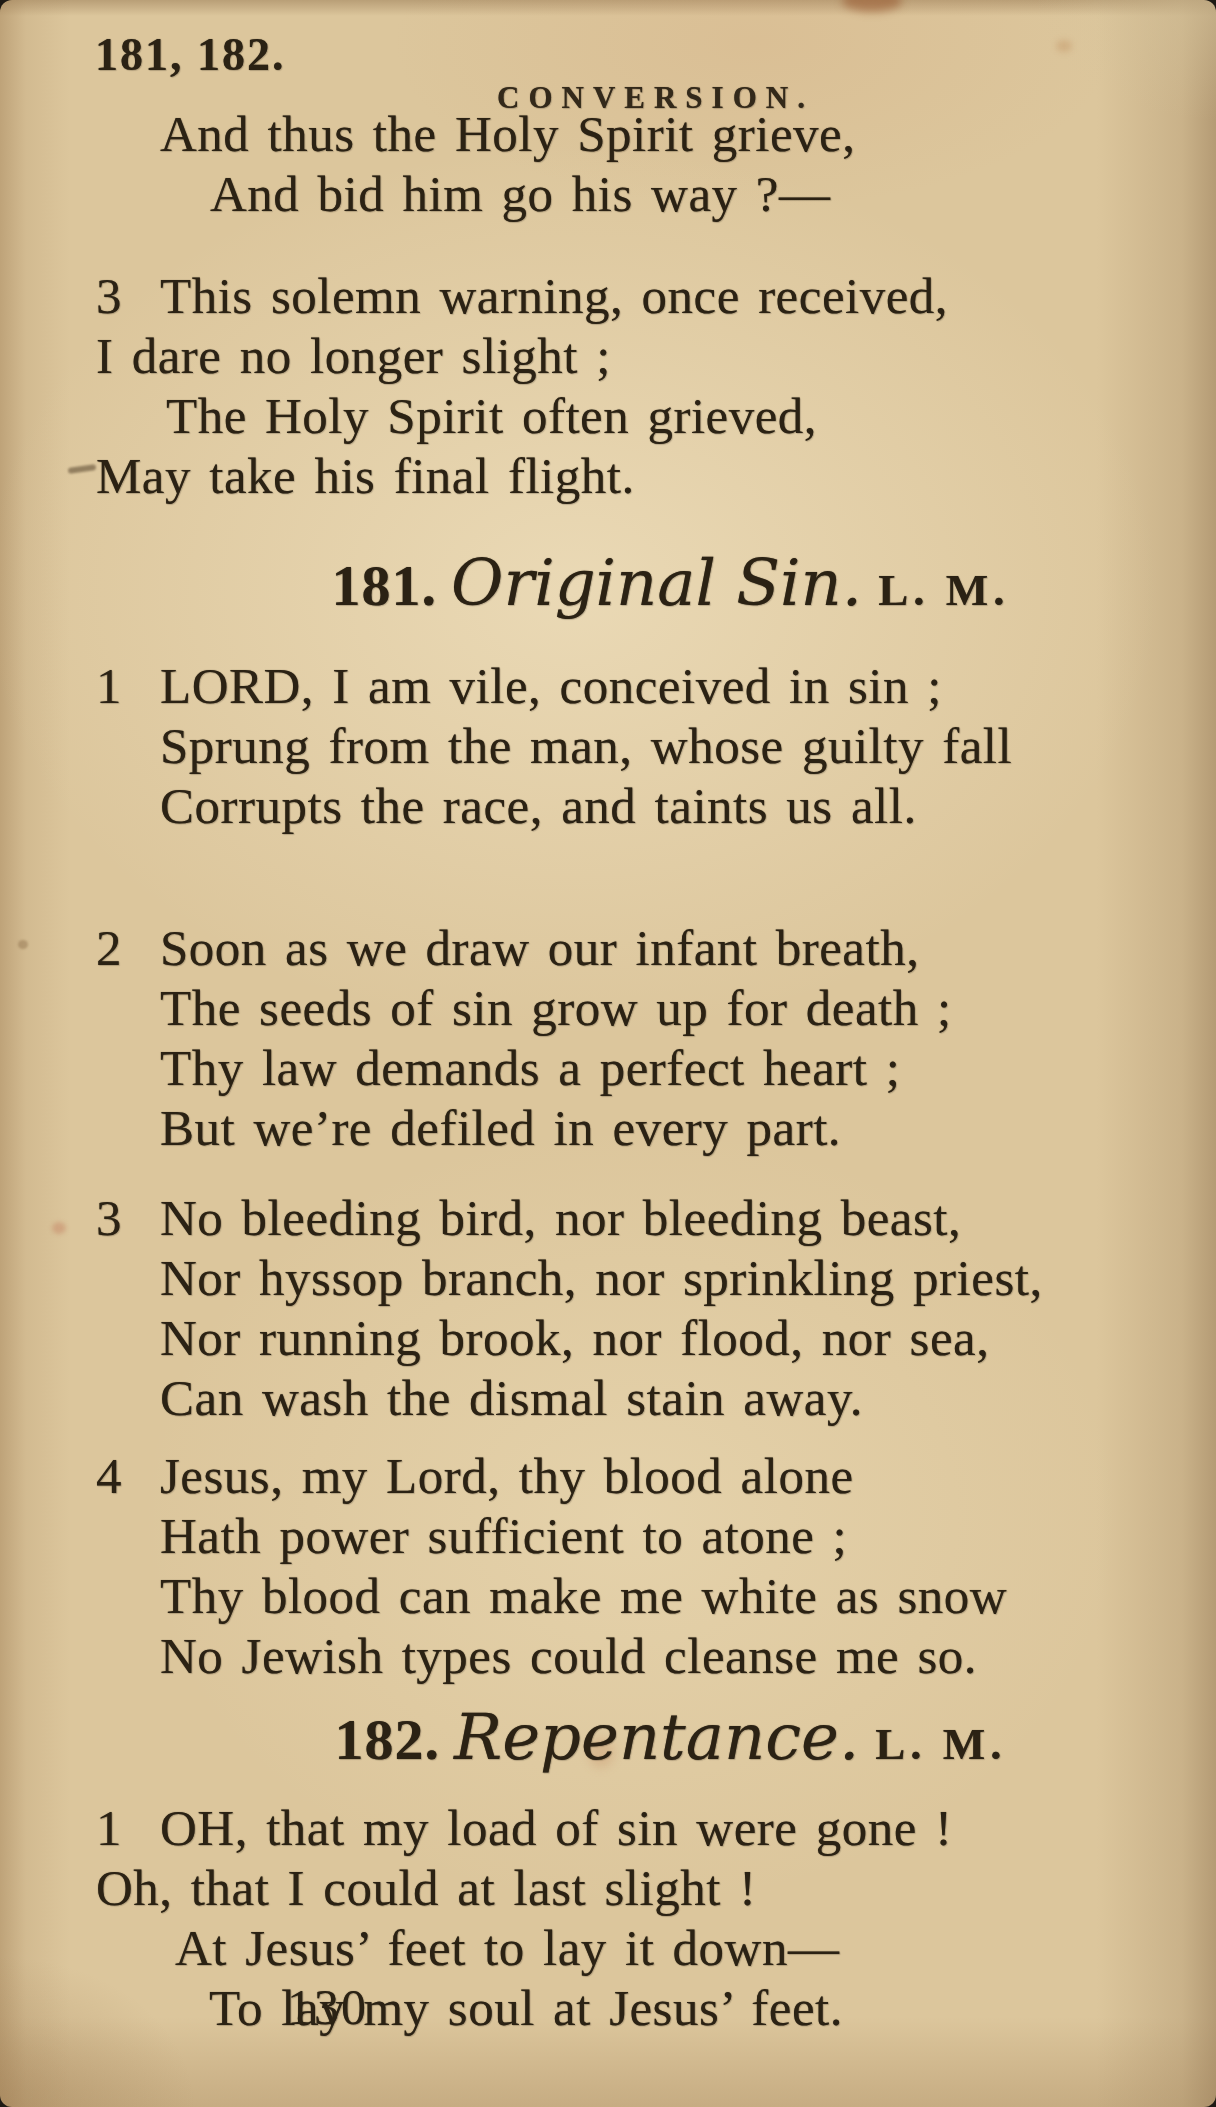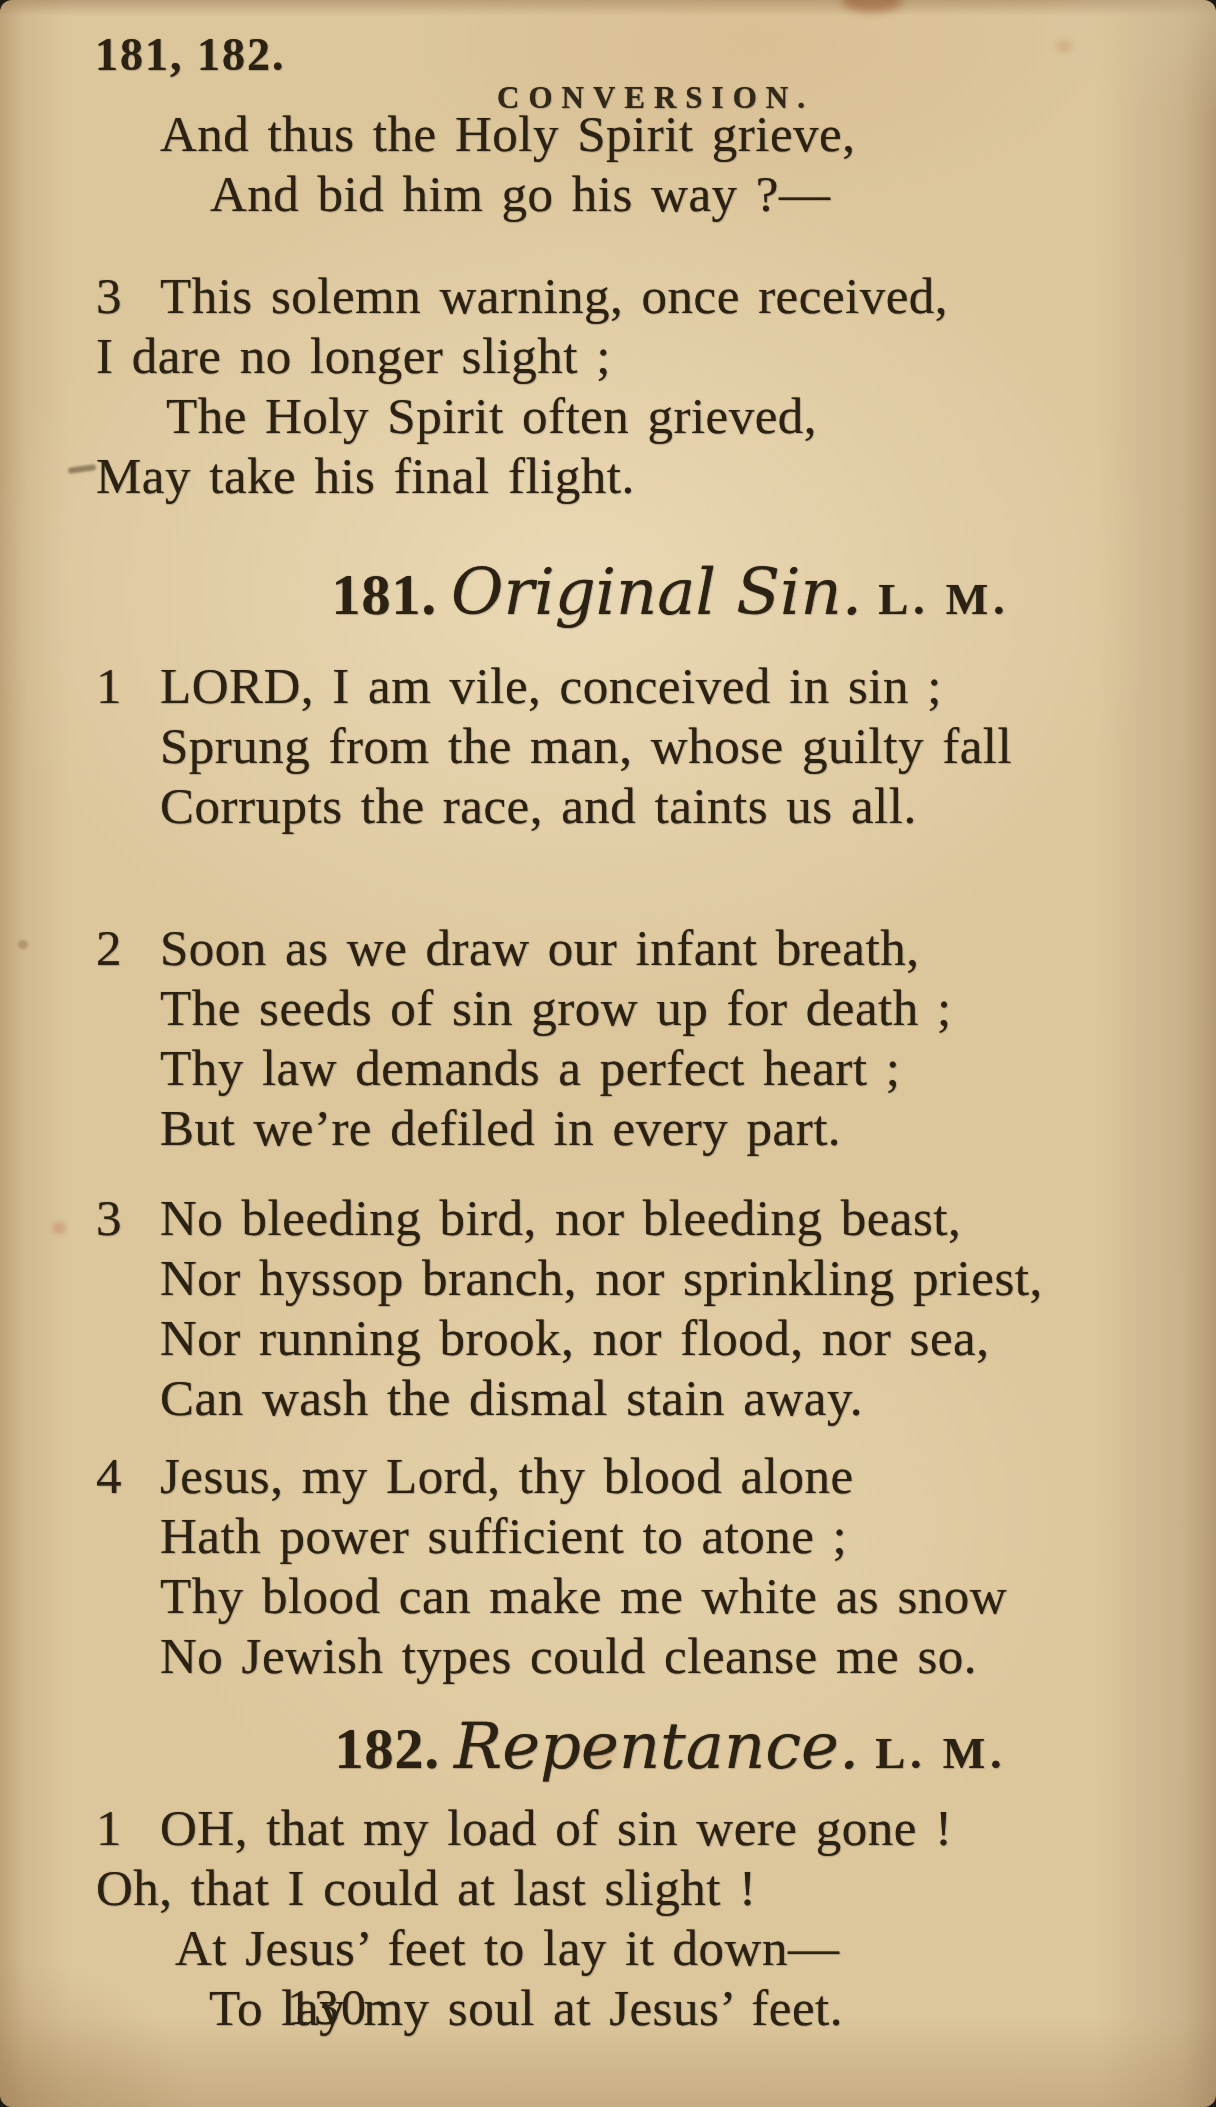--- a/index.html
+++ b/index.html
@@ -35,21 +35,20 @@
   }
   .verse{ position:absolute;left:96px;width:1080px; }
   .vline{ line-height:60px;font-size:51px;white-space:nowrap;word-spacing:5px;letter-spacing:0.5px; }
   .vnum{ position:absolute;left:0;top:0;line-height:60px;font-size:51px; }
   .i64{margin-left:64px}.i70{margin-left:70px}.i79{margin-left:79px}
   .i114{margin-left:114px}.i130{}.i141{margin-left:113px}
   .hymn-heading{
     position:absolute;left:0;top:0;width:100%;
     text-align:center;padding-left:125px;white-space:nowrap;
     box-sizing:border-box;
-    margin-top:9px;
   }
   .h-num{font-size:58px;font-weight:bold;letter-spacing:1px;}
   .h-title{font-family:"DejaVu Serif","Liberation Serif",serif;font-style:italic;font-size:64px;margin:0 16px 0 14px;}
   .h-meter{font-size:45px;font-weight:bold;letter-spacing:5px;}
   .page-number{
     position:absolute;left:287px;top:1978px;
     font-size:50px;letter-spacing:2px;
   }
   .smudge{ position:absolute;border-radius:50%;pointer-events:none; }
   .s1{left:842px;top:-10px;width:60px;height:22px;background:rgba(146,77,38,0.5);filter:blur(4px);}

